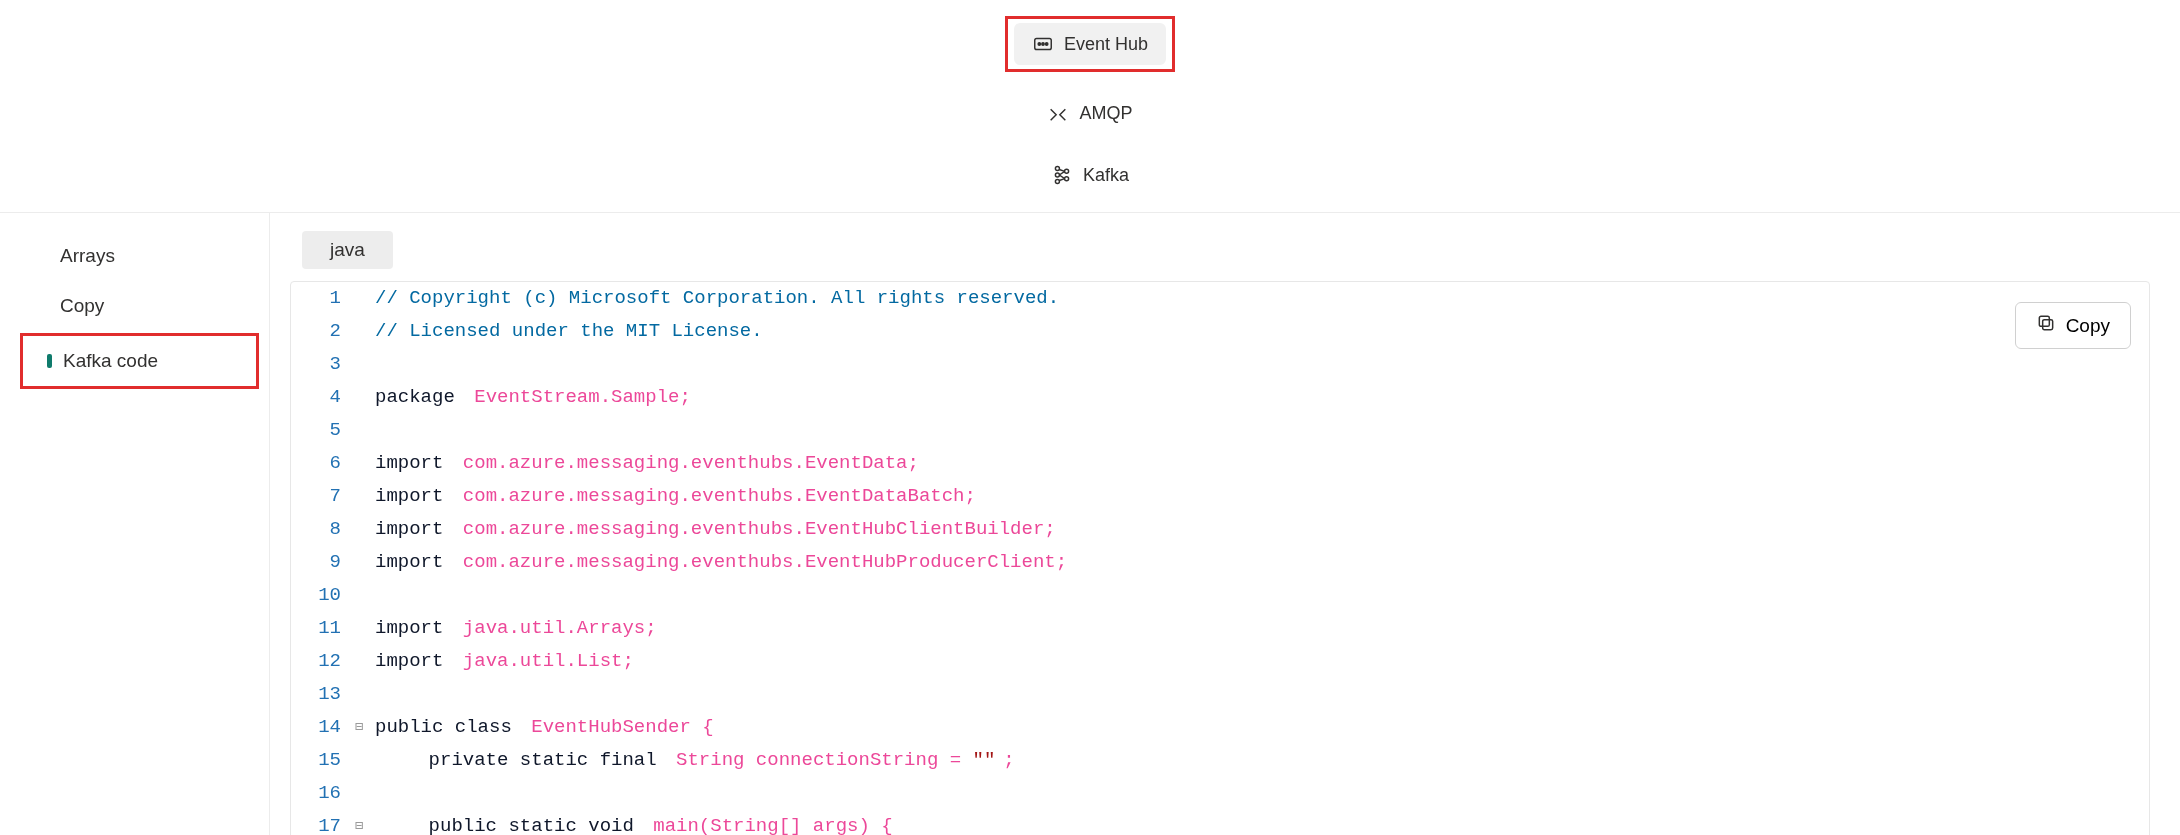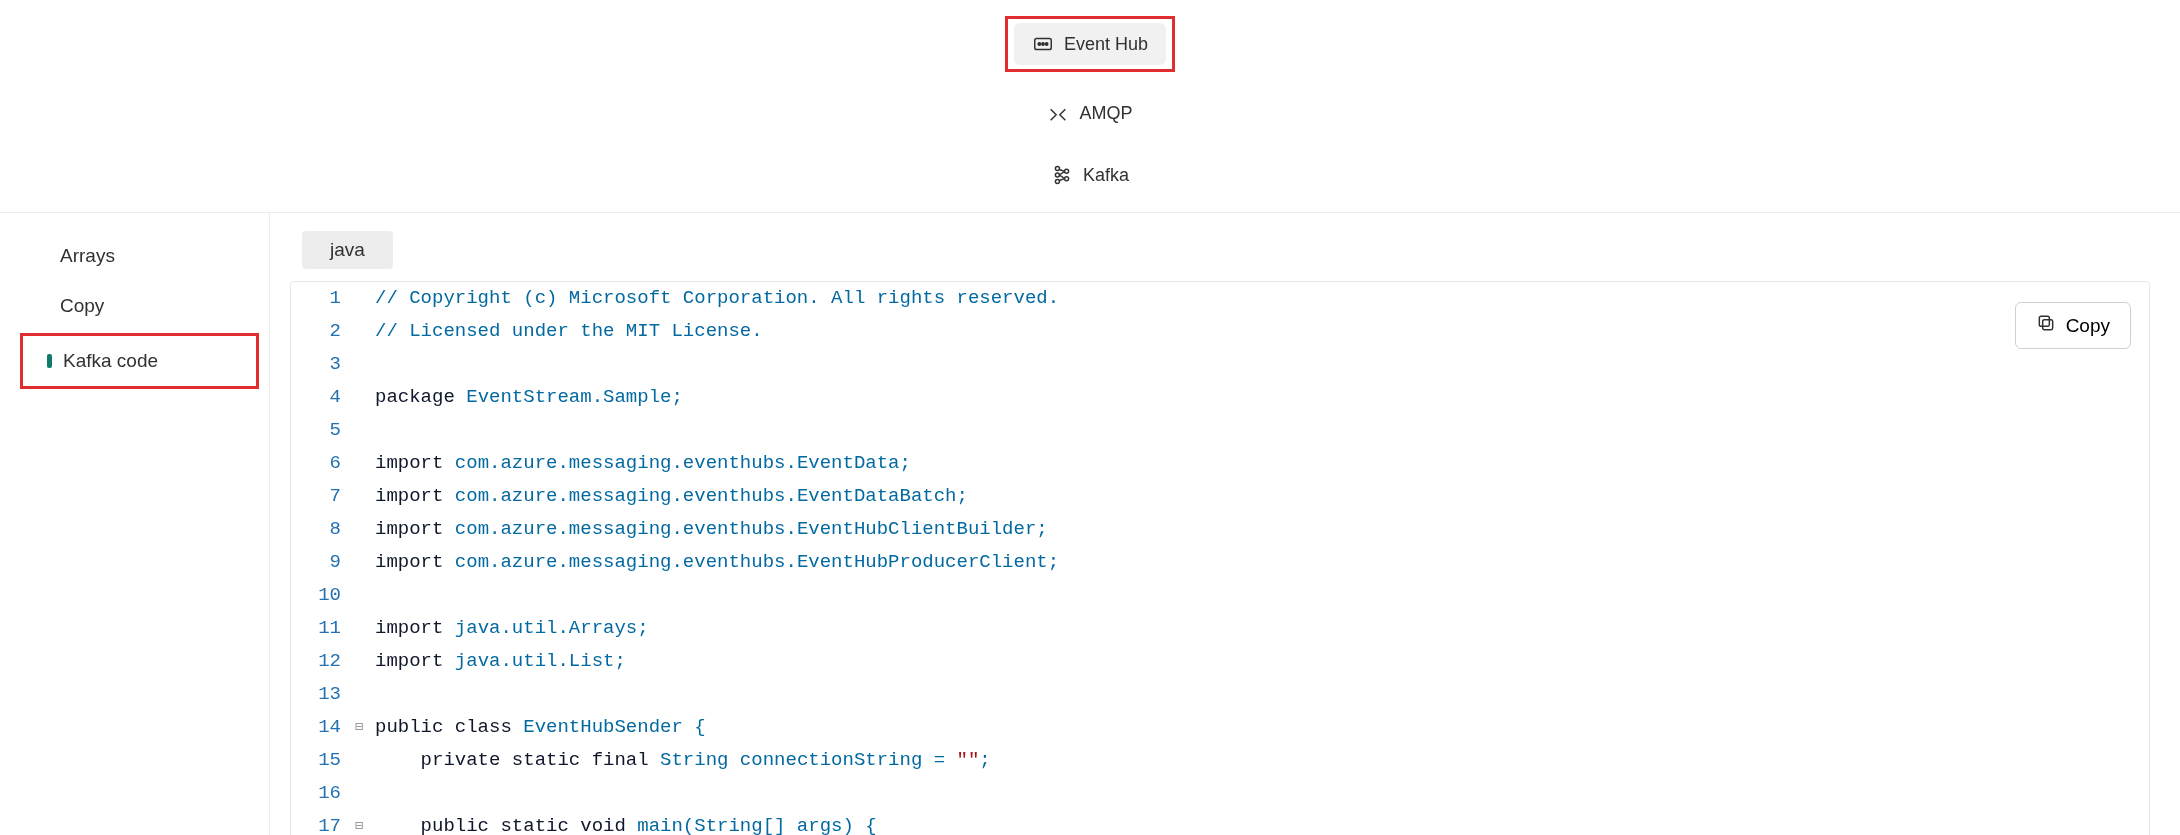--- a/index.html
+++ b/index.html
@@ -165,21 +165,21 @@
     user-select:none;
     font-size:14px;
   }
   .seg-area {
     flex:1;
     padding-left: 4px;
   }
   .tok-comment { color:#0369a1;font-family:Liberation Mono, monospace; }
   .tok-keyword { color:#0f172a; }
   .tok-string  { color:#a31515; }
-  .tok-plain   { color:#0369a1; }
+  .tok-plain   { color:#ec4899;margin-left:8px; }
 </style>
 </head>
 <body>
 
 <div class="root">
 
 
   <div class="proto-row">
     <span class="proto-group-highlight">
       <span class="proto-btn selected">

